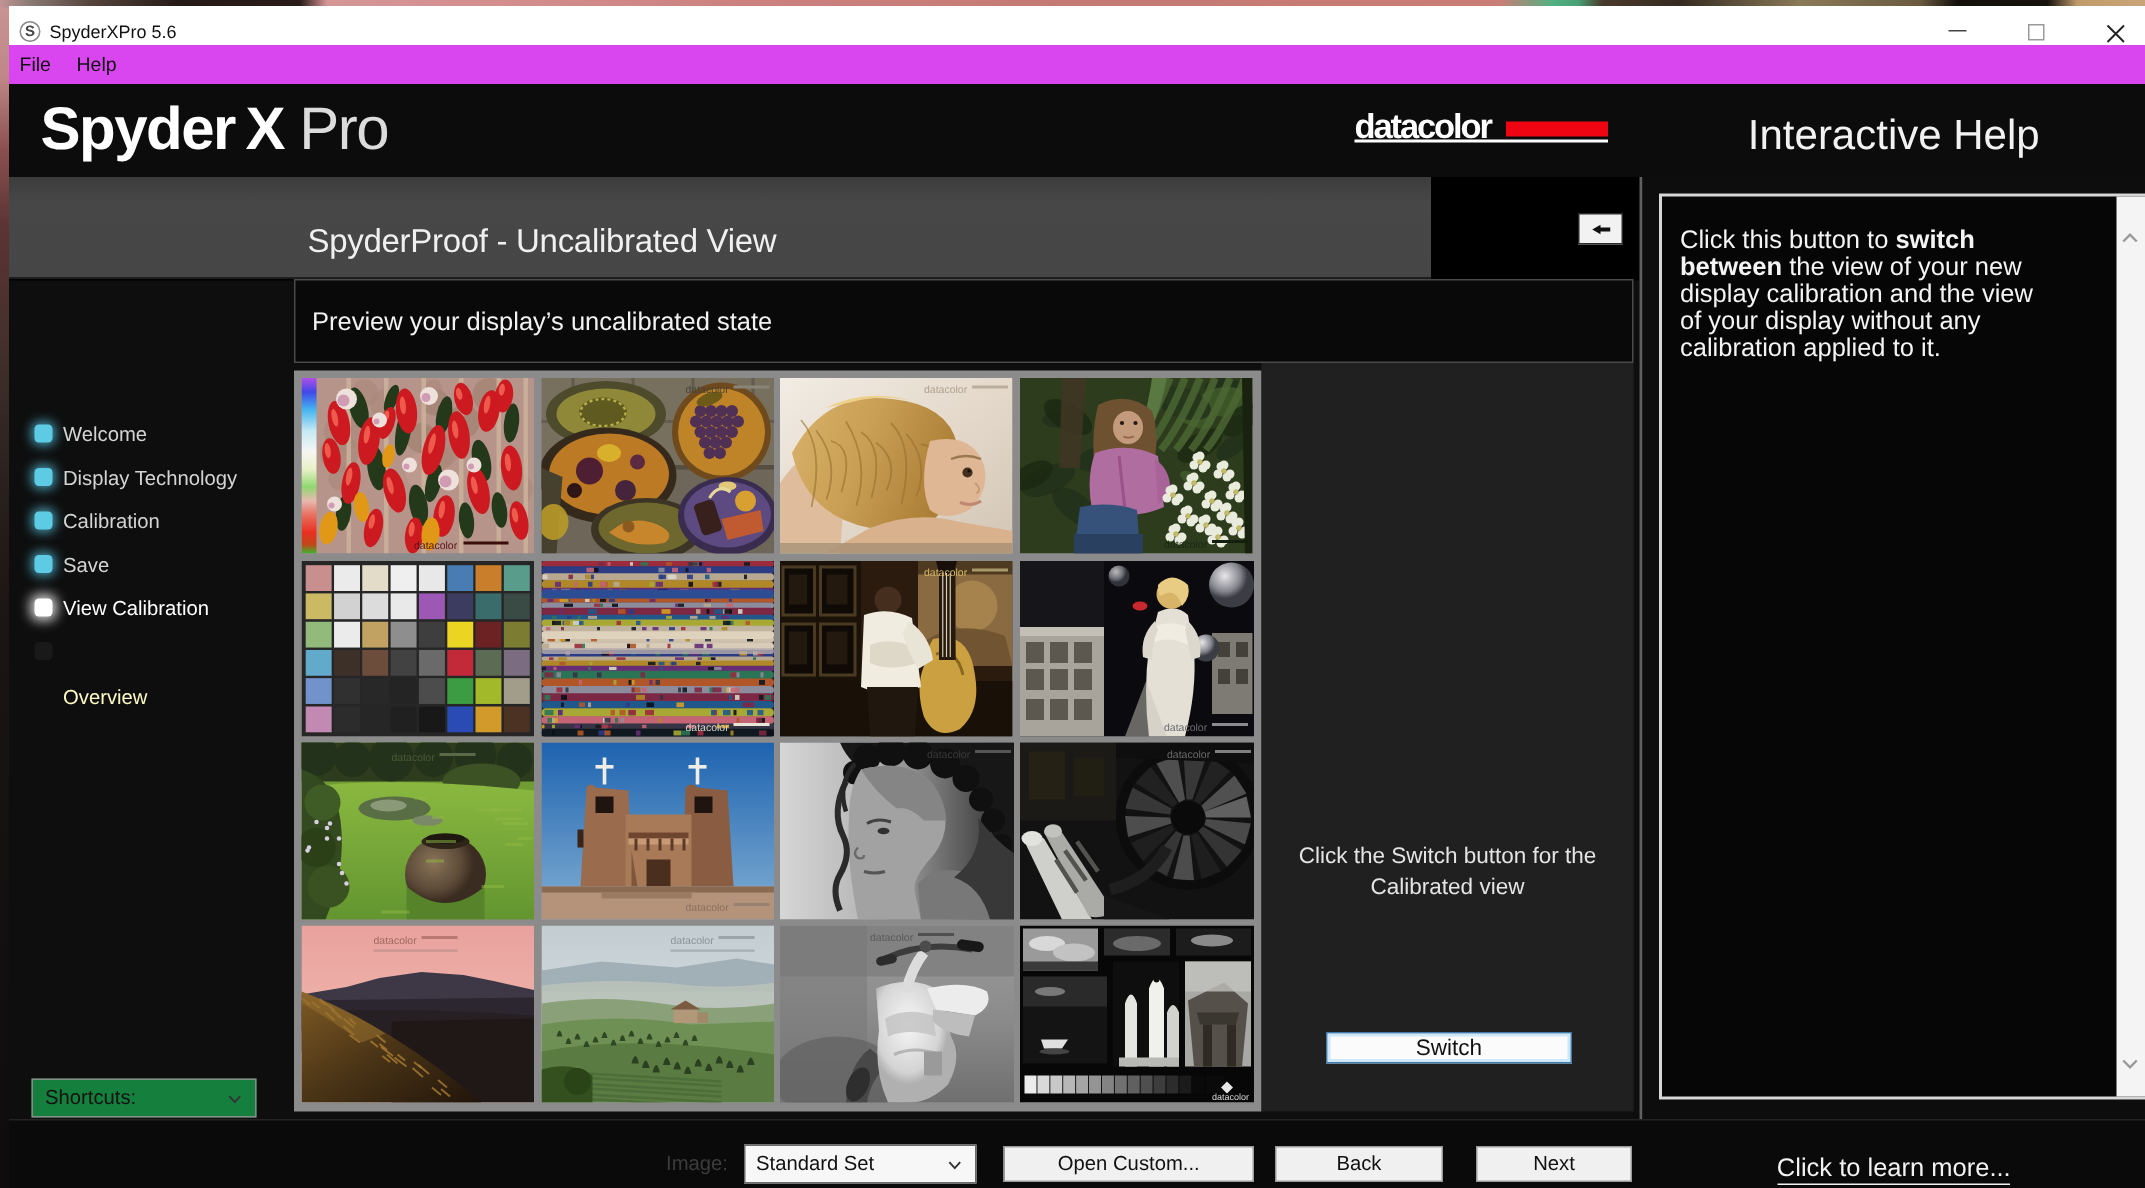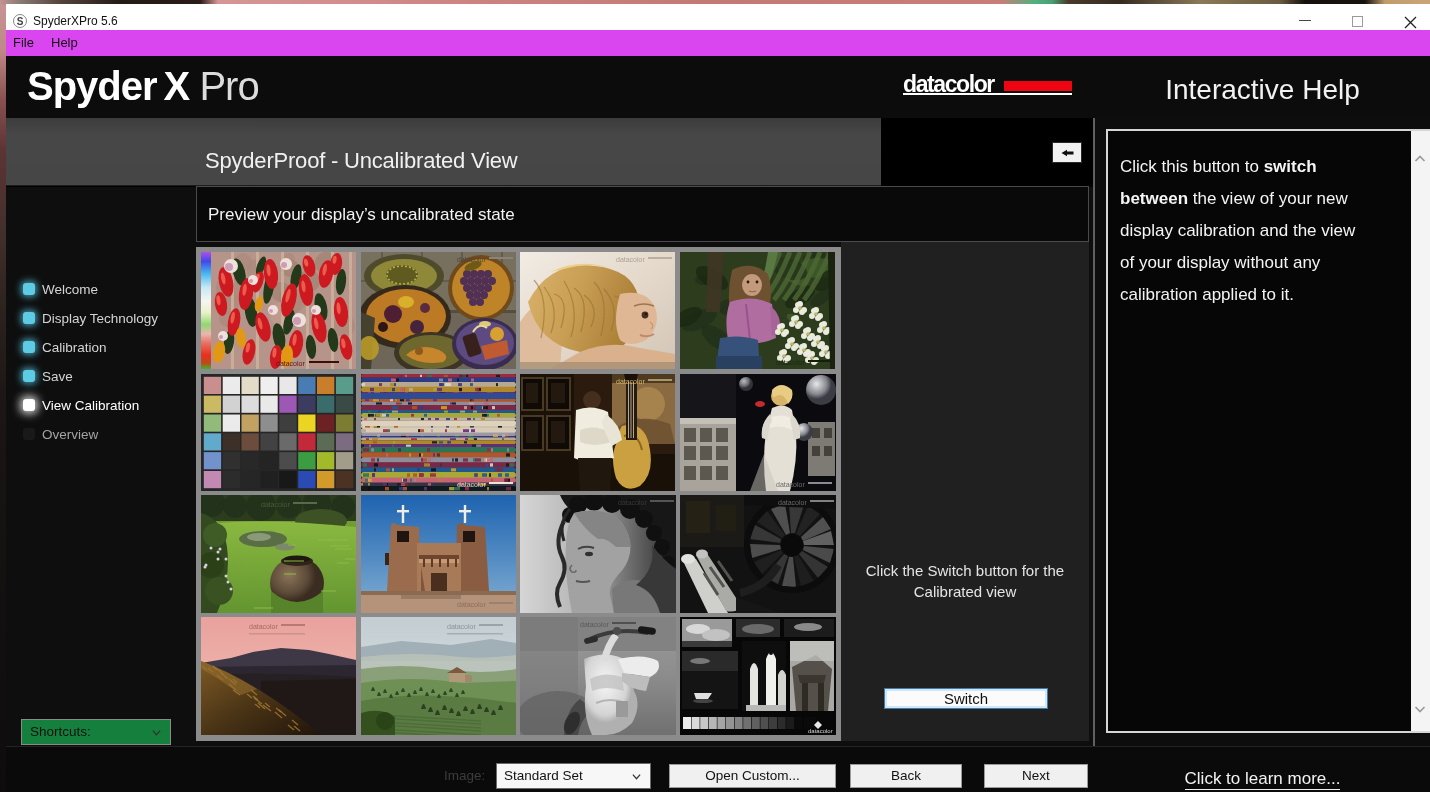--- a/index.html
+++ b/index.html
@@ -24,21 +24,21 @@
 #header { left:6px; top:56px; width:1424px; height:62px; background:#0c0c0c; }
 #logo { left:21px; top:8px; font-size:40px; color:#fff; letter-spacing:-1px; }
 #logo b { font-weight:bold; }
 #logo span.pro { font-weight:normal; color:#dcdcdc; }
 #dclogo { left:897px; top:18px; width:169px; height:22px; }
 #dctext { left:0; top:-3px; font-size:23px; font-weight:bold; color:#fff; letter-spacing:-1.4px; font-family:"Liberation Sans",sans-serif; }
 #dcred { left:101px; top:7px; width:68px; height:10px; background:#ee0511; }
 #dcunder { left:0; top:19px; width:169px; height:2px; background:#fff; }
 #ihtitle { left:1089px; top:18px; width:335px; text-align:center; font-size:28px; color:#f2f2f2; }
 
-#grayband { left:6px; top:118px; width:875px; height:68px; background:linear-gradient(180deg,#3c3c3c 0,#474747 16px,#464646 100%); border-bottom:1px solid #1c1c1c; }
+#grayband { left:6px; top:118px; width:948px; height:68px; background:linear-gradient(180deg,#3c3c3c 0,#474747 16px,#464646 100%); border-bottom:1px solid #1c1c1c; }
 #sptitle { left:199px; top:30px; font-size:22px; color:#f0f0f0; letter-spacing:-0.2px; }
 #collapsebtn { left:1046px; top:24px; width:30px; height:21px; background:#f2f2f2; border:1px solid #2a2a2a; }
 #collapsebtn svg { position:absolute; left:8px; top:6px; }
 
 #mainarea { left:6px; top:187px; width:1087px; height:559px; background:#0e0e0e; }
 
 .navitem { left:23px; height:14px; }
 .navsq { position:absolute; left:0; top:0; width:12px; height:12px; border-radius:3px; }
 .sq-cyan { background:#5ecbe4; box-shadow:0 0 7px 2px rgba(90,200,230,0.75); }
 .sq-white { background:#ffffff; box-shadow:0 0 8px 3px rgba(255,255,255,0.8); }
@@ -54,21 +54,21 @@
 
 #msgcol { left:841px; top:242px; width:248px; height:499px; background:#202020; }
 .msg { position:absolute; width:248px; text-align:center; font-size:15px; color:#e4e4e4; line-height:21px; }
 #switchbtn { position:absolute; left:43px; top:446px; width:164px; height:21px; background:#fbfbfb; border:1px solid #3f7cac; box-shadow:inset 0 0 0 2px #cfe8f8; text-align:center; font-size:15px; color:#111; line-height:20px; }
 
 #vsep { left:1093px; top:118px; width:2px; height:628px; background:#606060; }
 #helppanel { left:1095px; top:118px; width:335px; height:628px; background:#0d0d0d; }
 #helpbox { position:absolute; left:11px; top:11px; width:326px; height:604px; background:#060606; border:2px solid #d6d6d6; }
 #helpscroll { position:absolute; left:303px; top:0px; width:19px; height:600px; background:#f4f4f4; }
 .chev { position:absolute; left:3px; width:12px; height:12px; }
-#helptext { position:absolute; left:12px; top:20px; width:292px; font-size:17px; line-height:32px; color:#f4f4f4; }
+#helptext { position:absolute; left:12px; top:20px; width:292px; font-size:17px; line-height:18px; color:#f4f4f4; }
 #helptext b { font-weight:bold; }
 #helptext p+p { margin-top:21px; }
 
 #bottombar { left:6px; top:746px; width:1424px; height:46px; background:#0a0a0a; border-top:1px solid #232323; }
 #shortcuts { left:21px; top:719px; width:150px; height:26px; background:#15803d; border:1px solid #8a8a8a; font-size:13.5px; color:#111; line-height:24px; padding-left:8px; }
 .ddchev { position:absolute; right:9px; top:8px; width:9px; height:9px; }
 #imglabel { left:444px; top:768px; font-size:13.5px; color:#3c3c3c; }
 #stddrop { left:496px; top:763px; width:155px; height:26px; background:#f7f7f7; border:1px solid #6a6a6a; font-size:13.5px; color:#111; line-height:24px; padding-left:7px; }
 .botbtn { position:absolute; top:764px; height:24px; background:#f0f0f0; border:1px solid #9a9a9a; text-align:center; font-size:13.5px; color:#111; line-height:22px; }
 #learnmore { left:1095px; top:769px; width:335px; text-align:center; font-size:17px; color:#f2f2f2; }
@@ -126,21 +126,21 @@
   <div class="abs navitem" style="top:370px;">
       <span class="navsq sq-cyan"></span>
       <span class="navlbl">Save</span>
     </div>
   <div class="abs navitem" style="top:399px;">
       <span class="navsq sq-white"></span>
       <span class="navlbl" style="color:#fff;">View Calibration</span>
     </div>
   <div class="abs navitem" style="top:428px;">
       <span class="navsq sq-dark"></span>
-      <span class="navlbl" style="color:#a3a3a3;">Overview</span>
+      <span class="navlbl" style="color:#fef9c3;margin-top:30px;">Overview</span>
     </div>
   <div class="abs" id="prevbox">
       <div class="abs" id="prevtext">Preview your display’s uncalibrated state</div>
     </div>
   <div class="abs" id="gridwrap">
       <div class="tile" style="left:5px;top:5px;">
         <svg width="155" height="117" viewBox="0 0 155 117">
           <rect width="155" height="117" fill="#b6948a"></rect>
           <circle cx="57" cy="18" r="11" fill="#a8887a" opacity="0.6"></circle>
           <circle cx="125" cy="11" r="11" fill="#9c7e6c" opacity="0.6"></circle>

